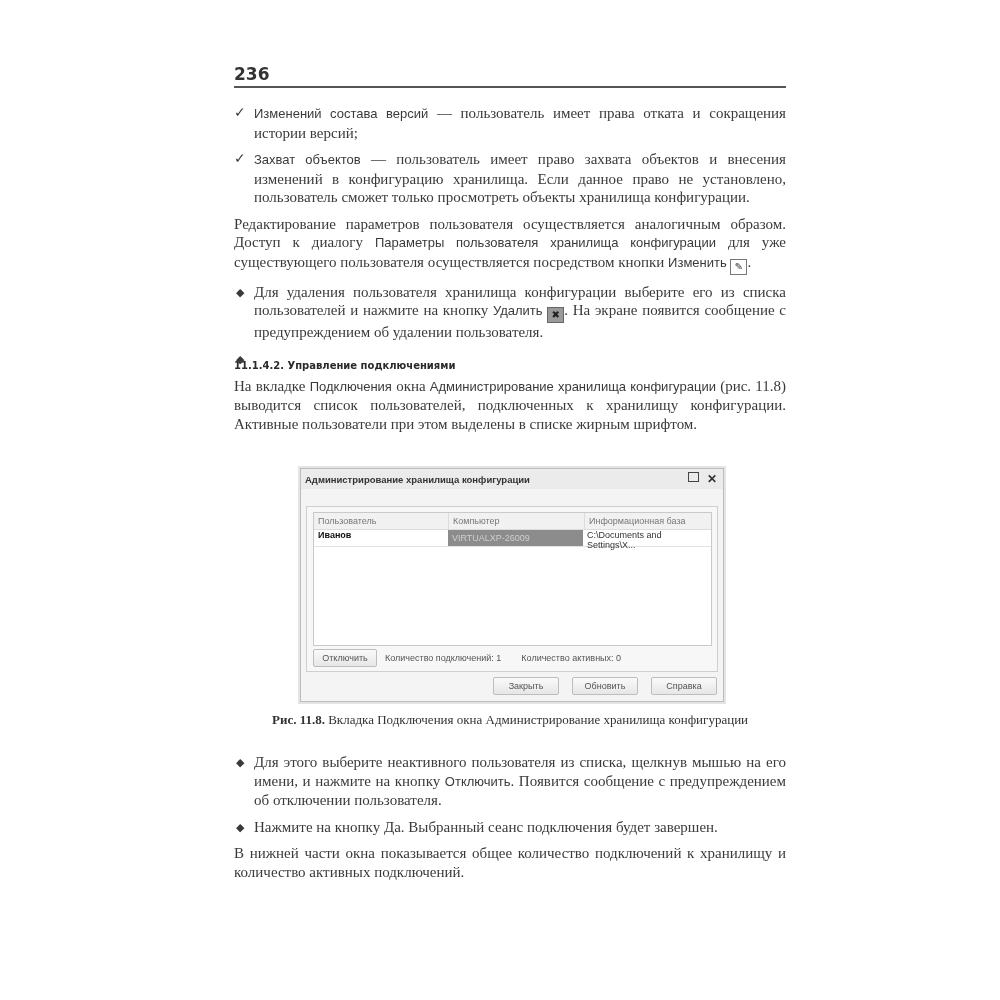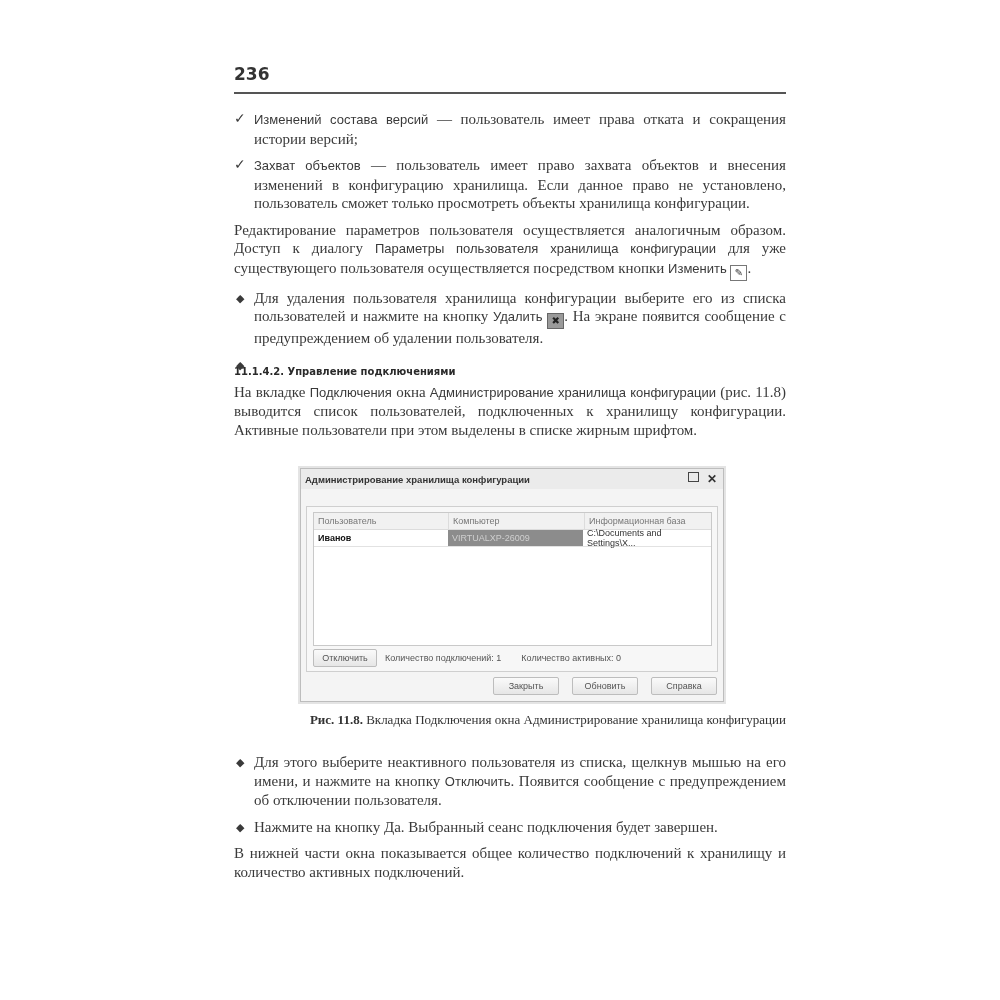--- a/index.html
+++ b/index.html
@@ -1,20 +1,20 @@
 <!DOCTYPE html>
 <html><head>
 <meta charset="utf-8">
 <style>
   html, body { margin: 0; padding: 0; background: #ffffff; }
   body { width: 1000px; height: 1000px; position: relative; overflow: hidden;
          font-family: "Liberation Serif", "DejaVu Serif", serif; color: #3a3a3a; }
   .page { position: absolute; left: 234px; top: 58px; width: 552px; }
   .header { display: flex; justify-content: space-between; align-items: flex-end;
-            height: 26px; border-bottom: 2px solid #555; padding-bottom: 8px; }
+            height: 26px; border-bottom: 2px solid #555; padding-bottom: 2px; }
   .page-num { font-family: "DejaVu Sans", sans-serif; font-weight: bold; font-size: 17px; color: #333; }
   .running-head { font-family: "Liberation Sans", sans-serif; font-size: 13.5px; color: #444; }
   .sans { font-family: "Liberation Sans", sans-serif; font-size: 13px; }
   p, .item { font-size: 15px; line-height: 18.5px; margin: 0; text-align: justify; }
   .check-list { margin-top: 16px; }
   .item { position: relative; padding-left: 20px; margin-bottom: 8px; }
   .item .mark { position: absolute; left: 0; top: 0; font-size: 14px; }
   .item .dia { position: absolute; left: 2px; top: 0; font-size: 11px; }
   .para { margin-bottom: 6px; }
   .icon-box { display: inline-block; width: 15px; height: 14px; border: 1px solid #777;
@@ -34,38 +34,38 @@
   .dlg-title .ctl { display: flex; gap: 8px; font-size: 12px; color: #333; }
   .max-icon { width: 9px; height: 8px; border: 1px solid #444; display: inline-block; }
   .tabs { position: absolute; left: 8px; top: 22px; display: flex; gap: 3px; }
   .tab { padding: 2px 8px; border: 1px solid #c8c8c8; border-bottom: none; border-radius: 3px 3px 0 0;
          background: #e8e8e8; font-size: 9px; color: #666; height: 12px; }
   .tab.active { background: #fafafa; height: 14px; margin-top: -2px; color: #555; }
   .tab-panel { position: absolute; left: 5px; top: 37px; width: 410px; height: 164px;
                border: 1px solid #cfcfcf; background: #f7f7f7; }
   .grid { position: absolute; left: 6px; top: 5px; width: 397px; height: 132px;
           border: 1px solid #c9c9c9; background: #fff; }
-  .grid-head, .grid-row { display: flex; height: 16px; align-items: center; }
+  .grid-head, .grid-row { display: flex; height: 16px; align-items: flex-start; }
   .grid-head { background: #f1f1f1; border-bottom: 1px solid #dcdcdc; }
   .grid-row { border-bottom: 1px solid #e2e2e2; }
   .c1 { width: 130px; padding-left: 4px; } .c2 { width: 131px; padding-left: 4px; height: 100%; display:flex; align-items:center; }
   .c3 { flex: 1; padding-left: 4px; }
   .grid-head > div { border-right: 1px solid #dcdcdc; height: 100%; display: flex; align-items: center; color: #777; }
   .grid-row .c1 { font-weight: bold; color: #111; }
   .grid-row .c2.sel { background: #8c8c8c; color: #cfcfcf; }
   .grid-row .c3 { color: #333; }
   .panel-bottom { position: absolute; left: 6px; top: 142px; display: flex; align-items: center; gap: 8px; }
   .btn { border: 1px solid #bdbdbd; border-radius: 2px; background: linear-gradient(#fafafa, #e6e6e6);
          font-size: 9px; color: #555; height: 16px; display: inline-flex; align-items: center;
          justify-content: center; font-family: "Liberation Sans", sans-serif; }
   .info { font-size: 9px; color: #555; margin-right: 12px; }
   .dlg-buttons { position: absolute; right: 6px; bottom: 6px; display: flex; gap: 13px; }
   .dlg-buttons .btn { width: 64px; }
 
-  .caption { position: absolute; left: 234px; top: 712px; width: 552px; text-align: right;
+  .caption { position: absolute; left: 234px; top: 712px; width: 552px; text-align: center;
              font-size: 13px; color: #333; }
   .caption b { font-weight: bold; }
   .lower { position: absolute; left: 234px; top: 745px; width: 552px; }
 </style>
 </head>
 <body>
 
 <div class="page">
   <div class="header">
     <span class="page-num">236</span>

